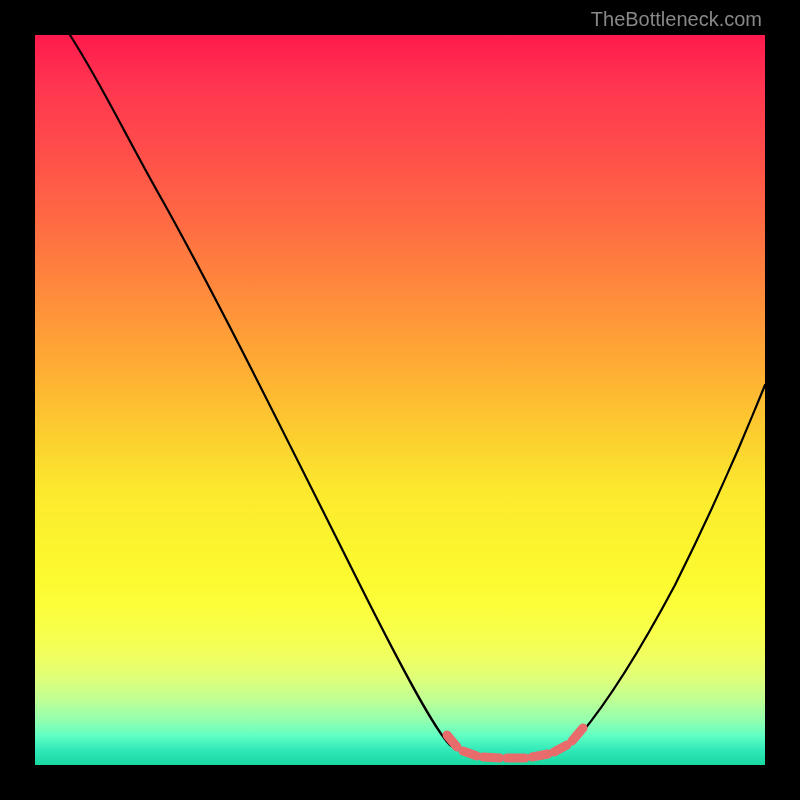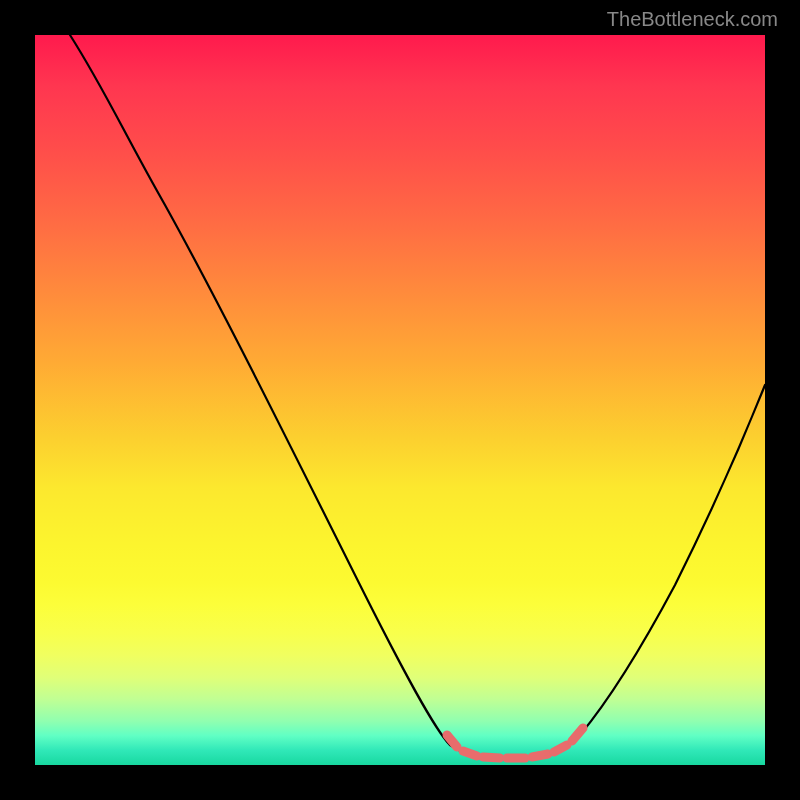--- a/index.html
+++ b/index.html
@@ -44,21 +44,21 @@
       #c0ff94 91%,
       #90ffb0 94%,
       #60ffc4 96%,
       #30e8b8 98%,
       #18d8a0 100%
     );
   }
   .watermark {
     position: absolute;
     top: 8px;
-    right: 22px;
+    right: 38px;
     color: #888;
     font-size: 20px;
     font-weight: 500;
     letter-spacing: 0px;
   }
   svg.curve {
     position: absolute;
     left: 0;
     top: 0;
     width: 730px;

